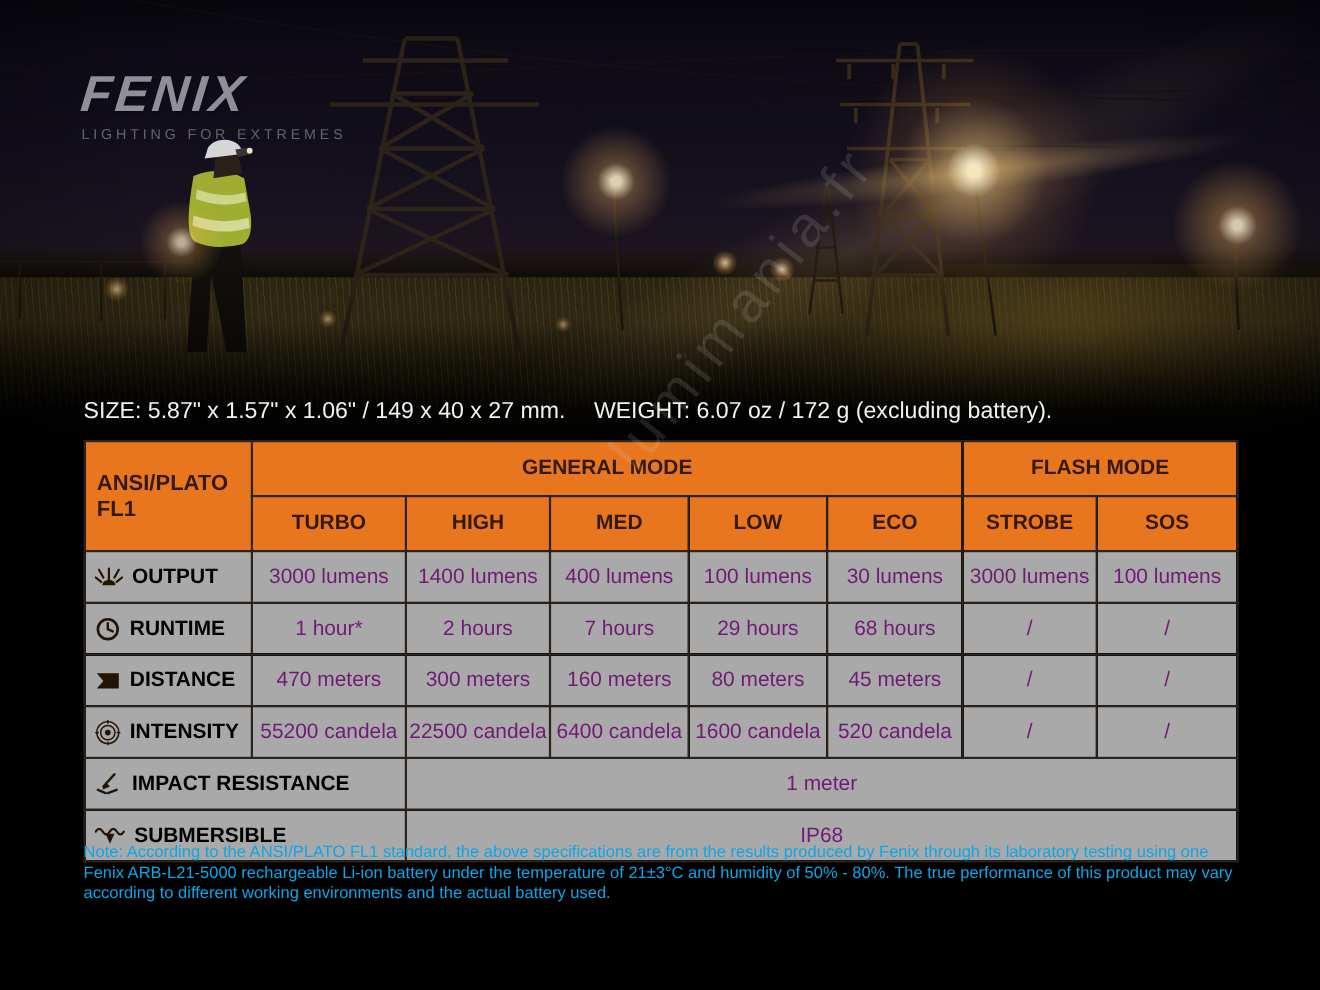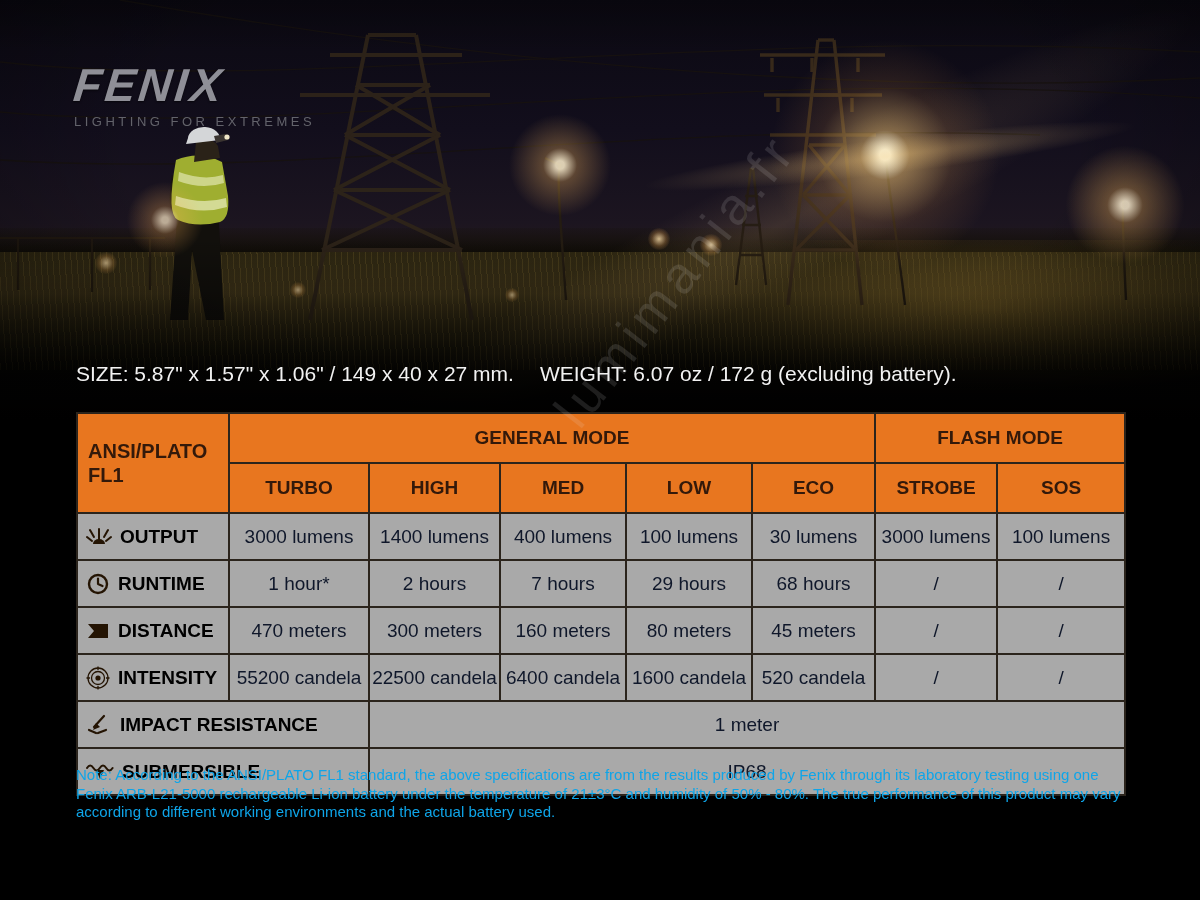--- a/index.html
+++ b/index.html
@@ -43,28 +43,28 @@
              color:#8f8f97;transform:skewX(-6deg);text-shadow:0 1px 2px rgba(0,0,0,.6);}
   .logo-tag{margin-top:2px;font-size:13px;letter-spacing:3.5px;color:#63636b;}
 
   
   .title{position:absolute;left:74px;top:306px;z-index:5;margin:0;
          font-size:39px;font-weight:bold;letter-spacing:.5px;color:#f0741c;}
   .dims{position:absolute;left:76px;top:362px;z-index:5;font-size:21px;color:#f2f2f2;}
   .dims span{margin-right:26px;}
 
   
-  .spec{position:absolute;left:76px;top:412px;z-index:5;width:1048px;
+  .spec{position:absolute;left:76px;top:400px;z-index:5;width:1048px;
         border-collapse:collapse;table-layout:fixed;}
   .spec th,.spec td{border:2px solid #2b241c;font-size:19px;overflow:hidden;}
   .spec thead th{background:#e8761f;color:#33190a;font-weight:bold;}
   .spec .corner{text-align:left;padding:6px 10px;font-size:20px;line-height:1.2;}
   .spec .grp{height:46px;margin-left:20px;}
   .spec .mode{height:46px;}
-  .spec tbody td{background:#a9a9a9;color:#0f172a;text-align:center;height:43px;}
+  .spec tbody td{background:#a9a9a9;color:#701a75;text-align:center;height:43px;}
   .spec tbody .lbl{text-align:left;font-weight:bold;color:#000000;}
   .lblwrap{display:flex;align-items:center;gap:8px;padding:0 4px 0 7px;}
   .lblwrap svg{flex:0 0 auto;}
 
   
   .watermark{position:absolute;left:395px;top:250px;z-index:6;width:560px;text-align:center;
       transform:rotate(-52deg) ;transform-origin:50% 50%;
       font-size:52px;letter-spacing:6px;color:rgba(235,235,235,.13);pointer-events:none;}
 
   

